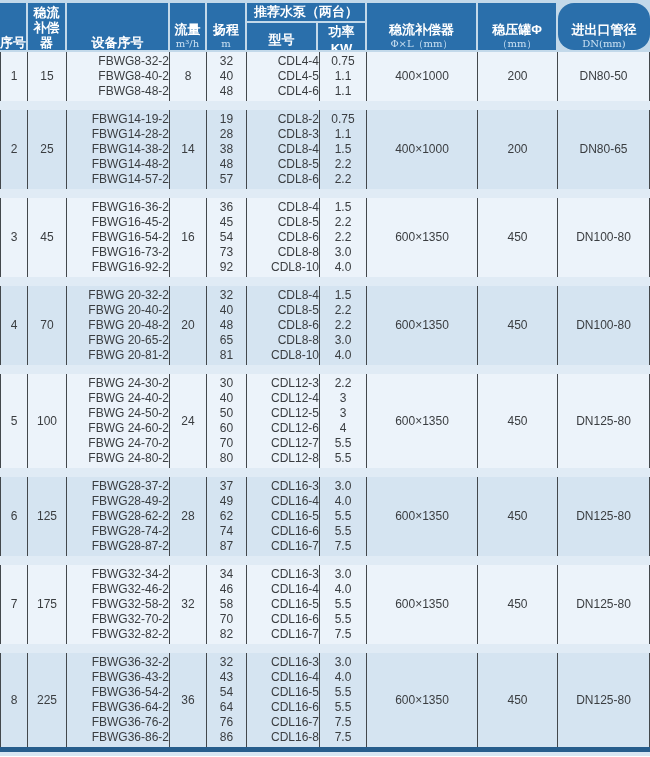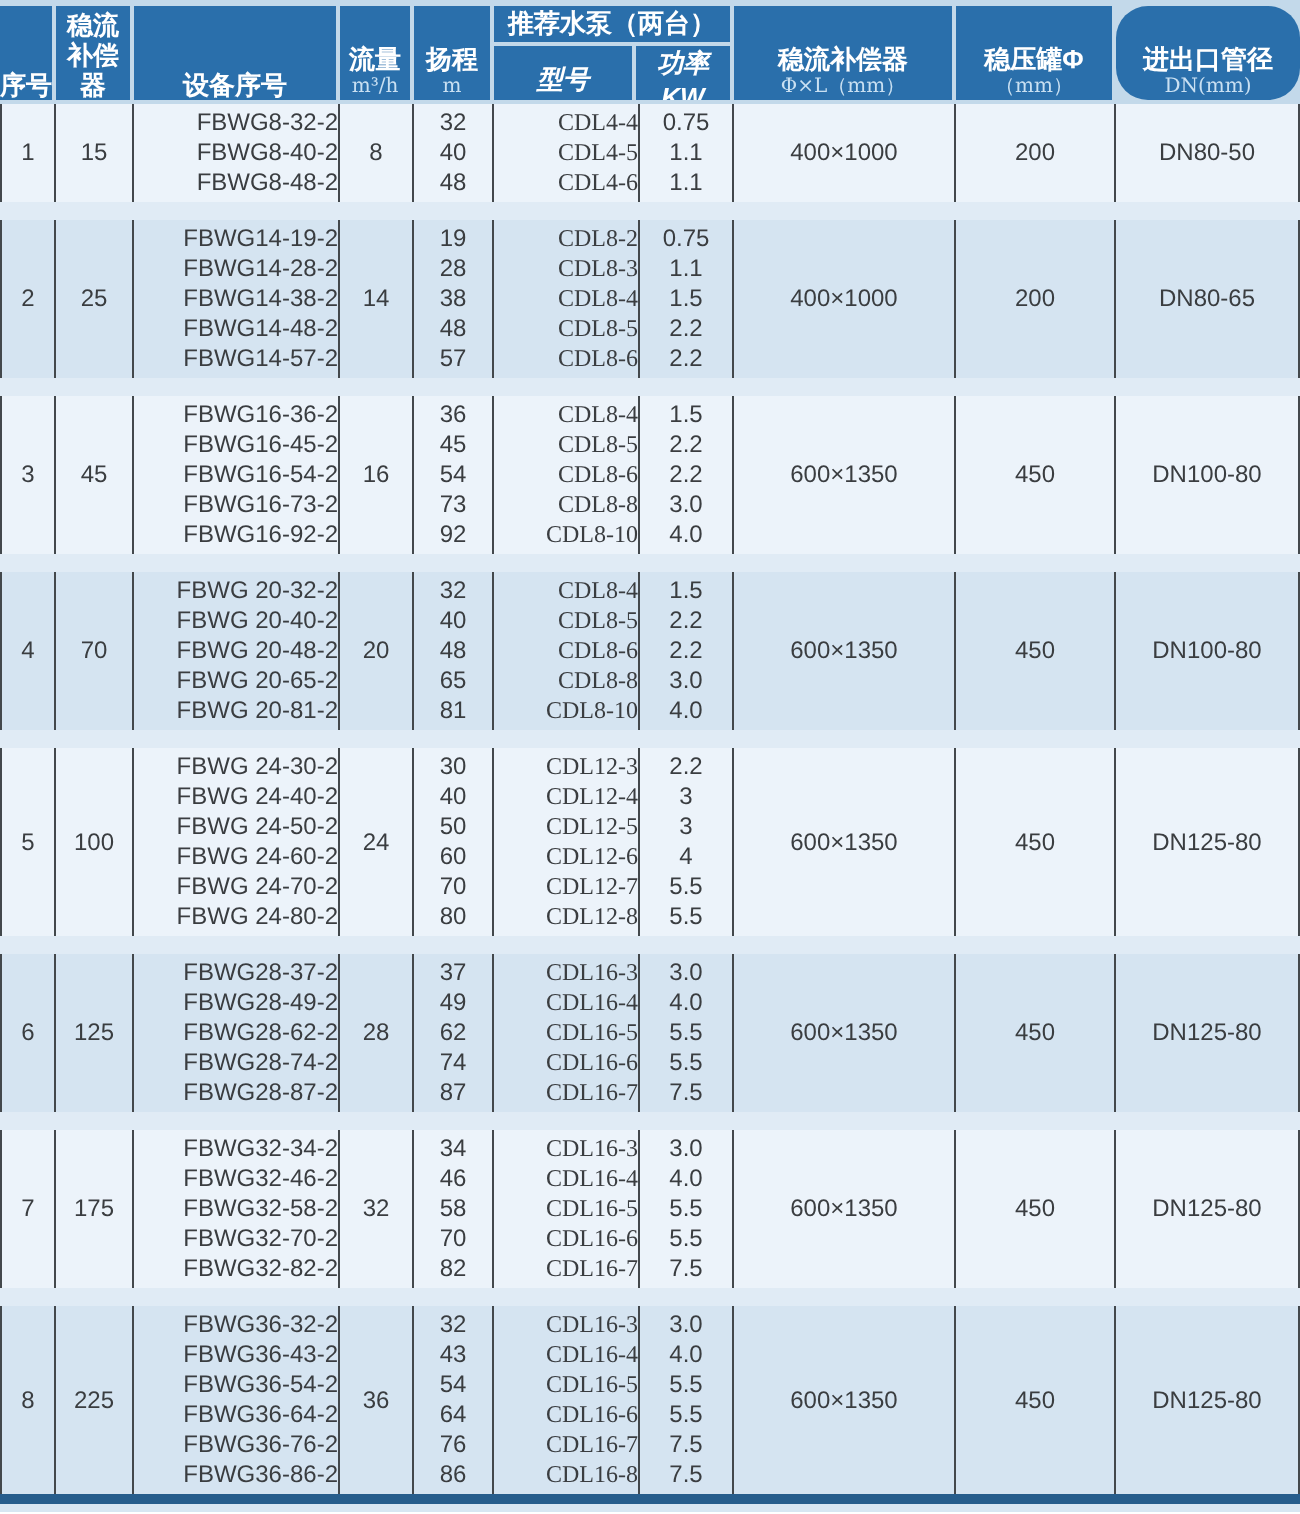--- a/index.html
+++ b/index.html
@@ -27,38 +27,38 @@
   .c0{width:28px}.c1{width:39px}.c2{width:103px}.c3{width:37px}.c4{width:40px}
   .c5{width:73px}.c6{width:47px}.c7{width:111px}.c8{width:80px}.c9{width:92px}
   .pump{width:120px;padding:0;display:flex;flex-direction:column;justify-content:stretch;align-items:stretch;text-align:center;}
   .pump-top{
     flex:1;display:flex;align-items:center;justify-content:center;
     font-size:13px;font-weight:bold;border-bottom:2px solid #c3d9ea;
   }
   .pump-sub{flex:1;display:flex;align-items:stretch;}
   .pump-sub .sub{
     display:flex;align-items:center;justify-content:center;
-    font-size:13px;font-weight:bold;box-sizing:border-box;font-style:italic;
+    font-size:13px;font-weight:bold;box-sizing:border-box;
   }
   .sub.m{width:71px;border-right:2px solid #c3d9ea;}
   .sub.p{flex:1;}
   
   .tbody{background:#fff;}
   .group{display:flex;align-items:stretch;color:#3a3d40;font-size:12px;}
   .group.odd{background:#ecf3fa;}
   .group.even{background:#d5e4f1;}
   .cell{
     box-sizing:border-box;border-right:1px solid #43484c;
     display:flex;flex-direction:column;justify-content:center;align-items:center;
     padding:2px 0;overflow:hidden;
   }
   .cell.fc{border-left:1px solid #43484c;}
   .cell.al{align-items:flex-end;}
   .cell.pl11{padding-left:11px;}
-  .cell.pl8{padding-left:8px;font-family:Liberation Serif, serif;}
+  .cell.pl8{padding-left:8px;}
   .v{line-height:15px;height:15px;white-space:nowrap;}
   .sep{height:9px;background:#e0ebf5;}
   .bottom-dark{height:5px;background:#265d8c;}
   .bottom-light{height:4px;background:#d7e6f2;}
 </style>
 </head>
 <body>
 
 <div class="page">
 

